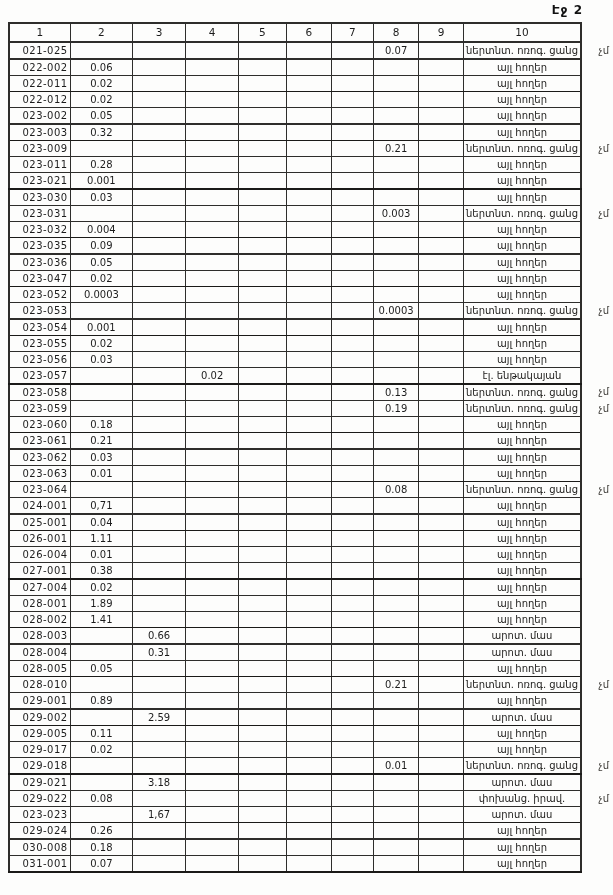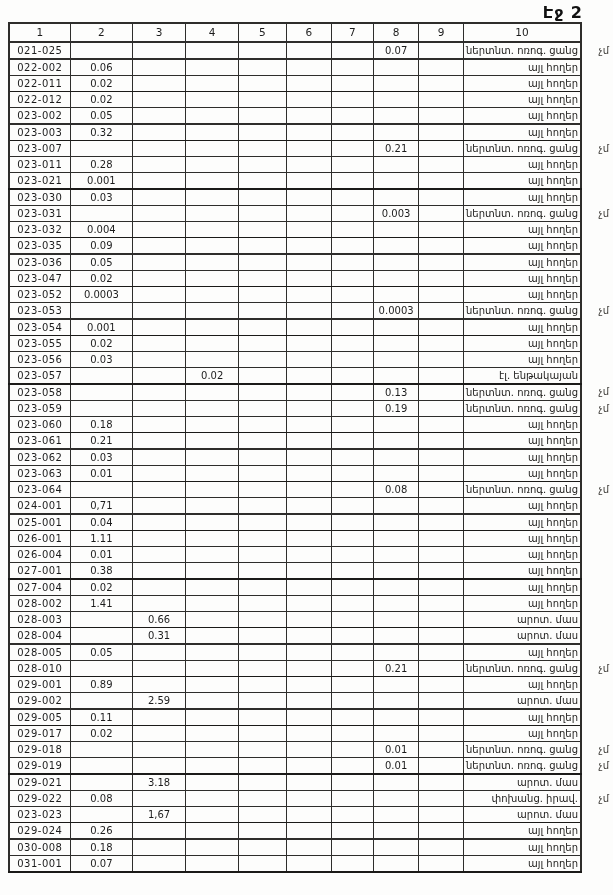--- a/index.html
+++ b/index.html
@@ -13,21 +13,21 @@
     height: 895px;
     background: #fdfdfc;
     font-family: "DejaVu Sans", sans-serif;
     color: #1c1c1c;
     overflow: hidden;
   }
   #page-label {
     position: absolute;
     top: 3px;
     right: 30px;
-    font-size: 16px;
+    font-size: 12px;
     font-weight: bold;
     letter-spacing: 1px;
     color: #111;
   }
   #parcel-table {
     position: absolute;
     left: 8px;
     top: 22px;
     border-collapse: collapse;
     table-layout: fixed;
@@ -45,23 +45,23 @@
     height: 17px;
     font-weight: normal;
     font-size: 10.5px;
     text-align: center;
     border-bottom-width: 2px;
   }
   #parcel-table th:first-child, #parcel-table td:first-child { border-left-width: 2px; }
   #parcel-table thead th { border-top-width: 2px; }
   #parcel-table tbody tr:last-child td { border-bottom-width: 2px; }
   #parcel-table th.last-col, #parcel-table td.last-col { border-right-width: 2px; }
-  td.cell-code { text-align: center; padding-left: 3px; letter-spacing: 0.5px; }
+  td.cell-code { text-align: right; padding-left: 3px; letter-spacing: 0.5px; }
   td.cell-value { text-align: center; }
-  td.cell-label { text-align: right; font-size: 9px; padding-left: 3px; color: #232220; }
+  td.cell-label { text-align: center; font-size: 9px; padding-left: 3px; color: #232220; }
   th.note-col, td.cell-note {
     border: none !important;
     background: transparent;
     font-size: 8px;
     color: #43413d;
     text-align: right;
     padding-left: 5px;
   }
   
   #parcel-table tbody tr:nth-child(3n) td { border-bottom-color: #1b1a18; }
@@ -176,21 +176,21 @@
           <td class="cell-value"></td>
           <td class="cell-value"></td>
           <td class="cell-value"></td>
           <td class="cell-value"></td>
           <td class="cell-value"></td>
           <td class="cell-value"></td>
           <td class="cell-label last-col">այլ հողեր</td>
           <td class="cell-note"></td>
         </tr>
         <tr>
-          <td class="cell-code">023-007</td>
+          <td class="cell-code">023-009</td>
           <td class="cell-value"></td>
           <td class="cell-value"></td>
           <td class="cell-value"></td>
           <td class="cell-value"></td>
           <td class="cell-value"></td>
           <td class="cell-value"></td>
           <td class="cell-value">0.21</td>
           <td class="cell-value"></td>
           <td class="cell-label last-col">ներտնտ. ոռոգ. ցանց</td>
           <td class="cell-note">չմ</td>
@@ -540,20 +540,33 @@
           <td class="cell-value"></td>
           <td class="cell-value"></td>
           <td class="cell-value"></td>
           <td class="cell-value"></td>
           <td class="cell-value"></td>
           <td class="cell-value"></td>
           <td class="cell-label last-col">այլ հողեր</td>
           <td class="cell-note"></td>
         </tr>
         <tr>
+          <td class="cell-code">028-001</td>
+          <td class="cell-value">1.89</td>
+          <td class="cell-value"></td>
+          <td class="cell-value"></td>
+          <td class="cell-value"></td>
+          <td class="cell-value"></td>
+          <td class="cell-value"></td>
+          <td class="cell-value"></td>
+          <td class="cell-value"></td>
+          <td class="cell-label last-col">այլ հողեր</td>
+          <td class="cell-note"></td>
+        </tr>
+        <tr>
           <td class="cell-code">028-002</td>
           <td class="cell-value">1.41</td>
           <td class="cell-value"></td>
           <td class="cell-value"></td>
           <td class="cell-value"></td>
           <td class="cell-value"></td>
           <td class="cell-value"></td>
           <td class="cell-value"></td>
           <td class="cell-value"></td>
           <td class="cell-label last-col">այլ հողեր</td>
@@ -658,33 +671,20 @@
           <td class="cell-value"></td>
           <td class="cell-value"></td>
           <td class="cell-value"></td>
           <td class="cell-value"></td>
           <td class="cell-value"></td>
           <td class="cell-label last-col">այլ հողեր</td>
           <td class="cell-note"></td>
         </tr>
         <tr>
           <td class="cell-code">029-018</td>
-          <td class="cell-value"></td>
-          <td class="cell-value"></td>
-          <td class="cell-value"></td>
-          <td class="cell-value"></td>
-          <td class="cell-value"></td>
-          <td class="cell-value"></td>
-          <td class="cell-value">0.01</td>
-          <td class="cell-value"></td>
-          <td class="cell-label last-col">ներտնտ. ոռոգ. ցանց</td>
-          <td class="cell-note">չմ</td>
-        </tr>
-        <tr>
-          <td class="cell-code">029-019</td>
           <td class="cell-value"></td>
           <td class="cell-value"></td>
           <td class="cell-value"></td>
           <td class="cell-value"></td>
           <td class="cell-value"></td>
           <td class="cell-value"></td>
           <td class="cell-value">0.01</td>
           <td class="cell-value"></td>
           <td class="cell-label last-col">ներտնտ. ոռոգ. ցանց</td>
           <td class="cell-note">չմ</td>

